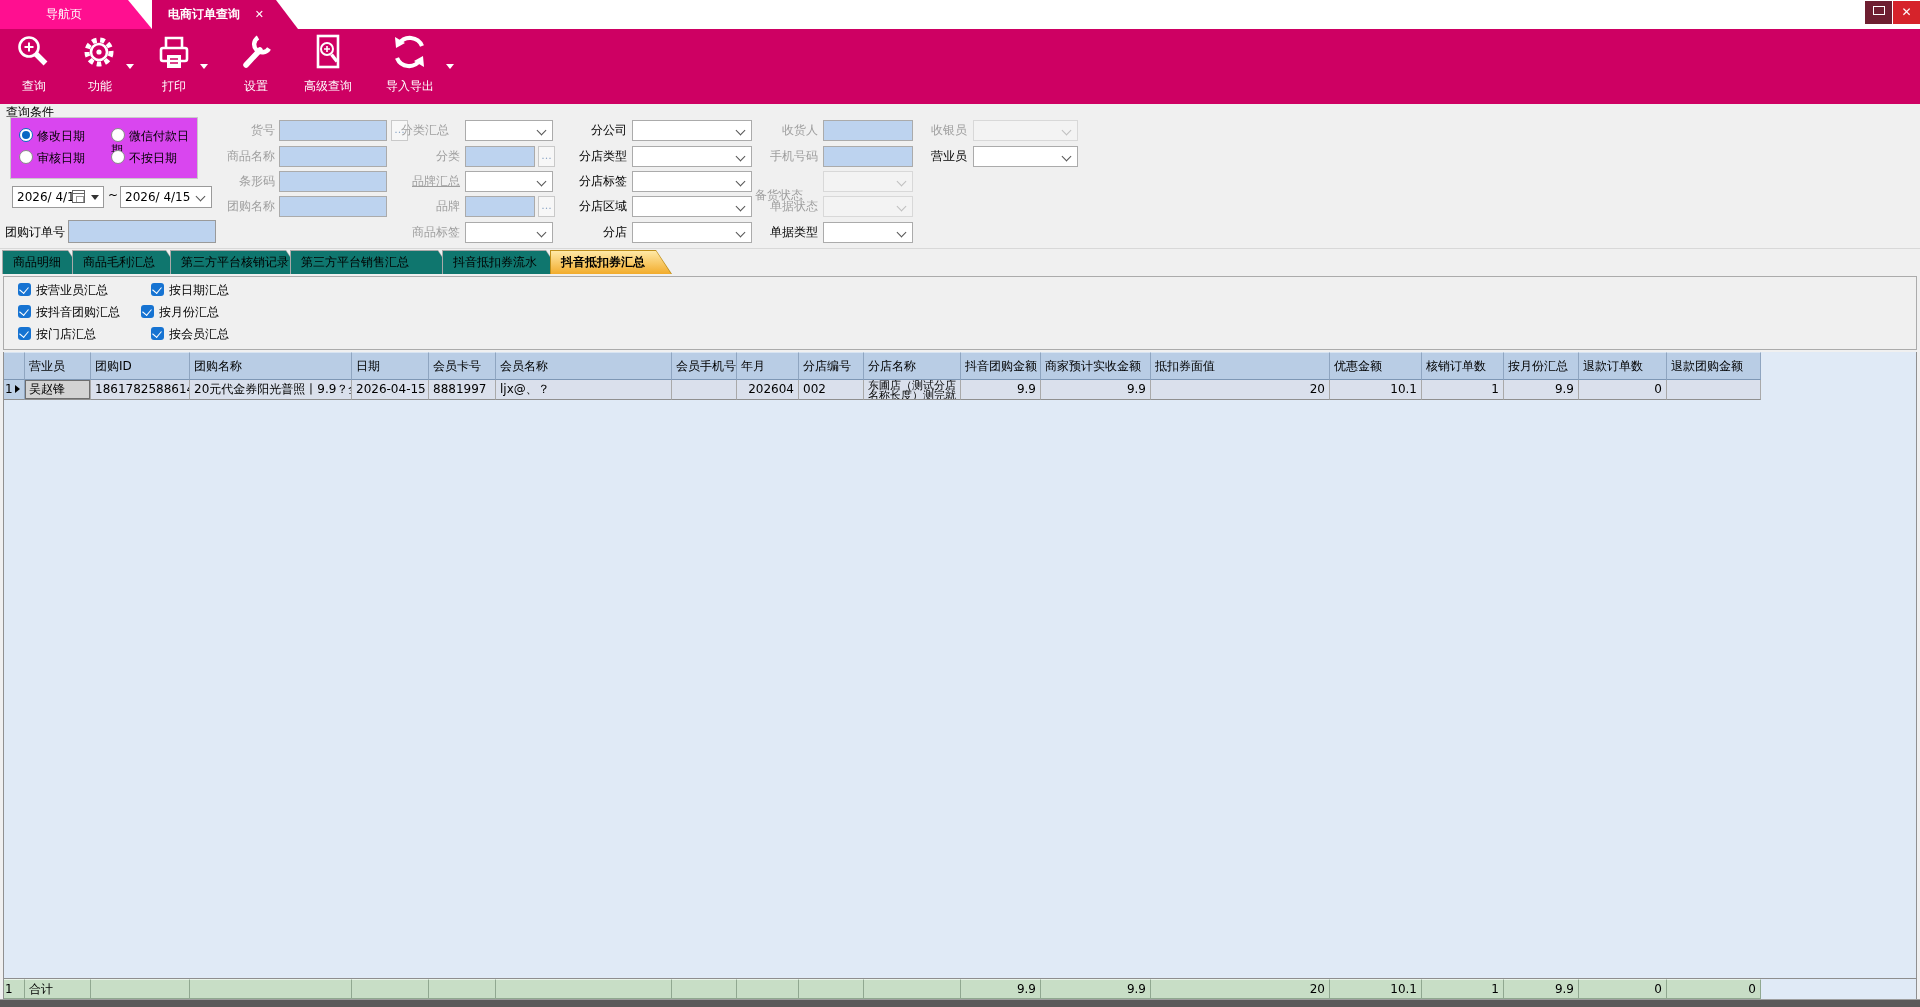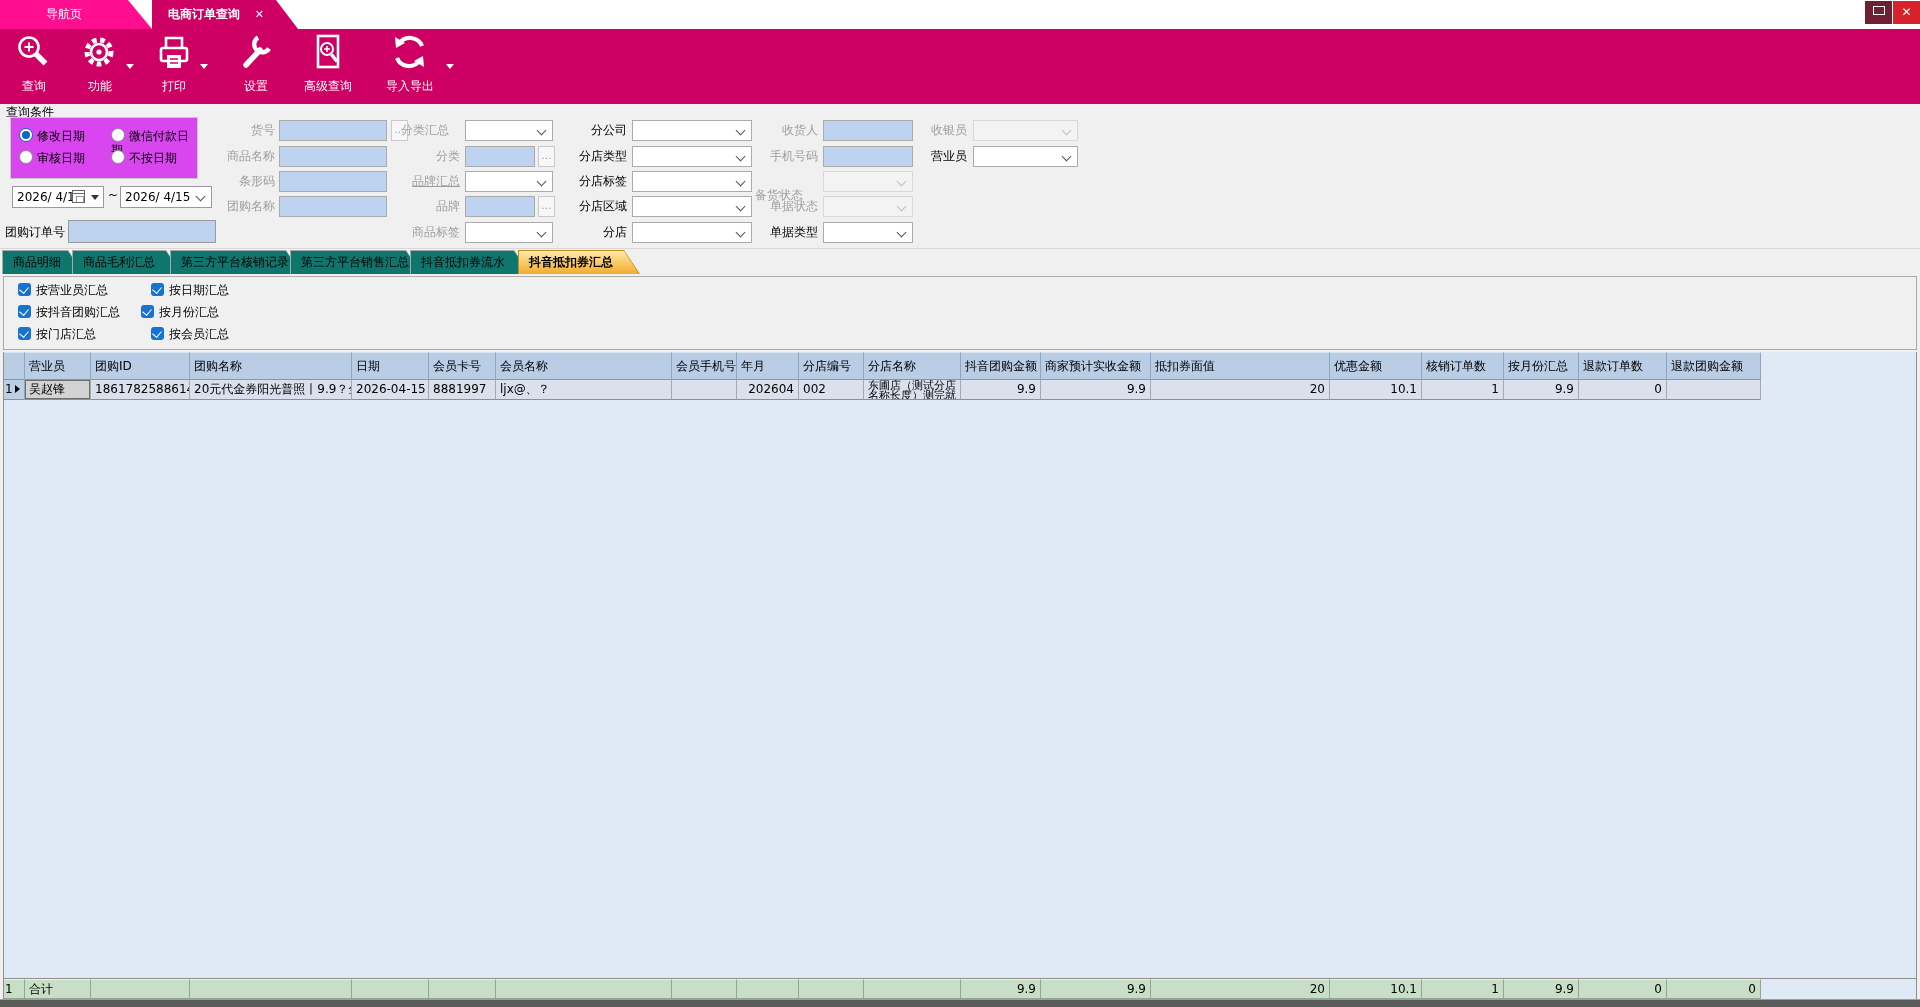--- a/index.html
+++ b/index.html
@@ -282,21 +282,21 @@
   <div class="rtabs">
     <div class="rtab" style="width:82px;">
         <div class="rtab-in">商品明细</div>
       </div>
     <div class="rtab" style="width:110px;">
         <div class="rtab-in">商品毛利汇总</div>
       </div>
     <div class="rtab" style="width:132px;">
         <div class="rtab-in">第三方平台核销记录</div>
       </div>
-    <div class="rtab" style="width:132px;">
+    <div class="rtab" style="width:132px;padding-left:32px;">
         <div class="rtab-in">第三方平台销售汇总</div>
       </div>
     <div class="rtab" style="width:120px;">
         <div class="rtab-in">抖音抵扣券流水</div>
       </div>
     <div class="rtab active" style="width:122px;">
         <div class="rtab-in">抖音抵扣券汇总</div>
       </div>
   </div>
 

